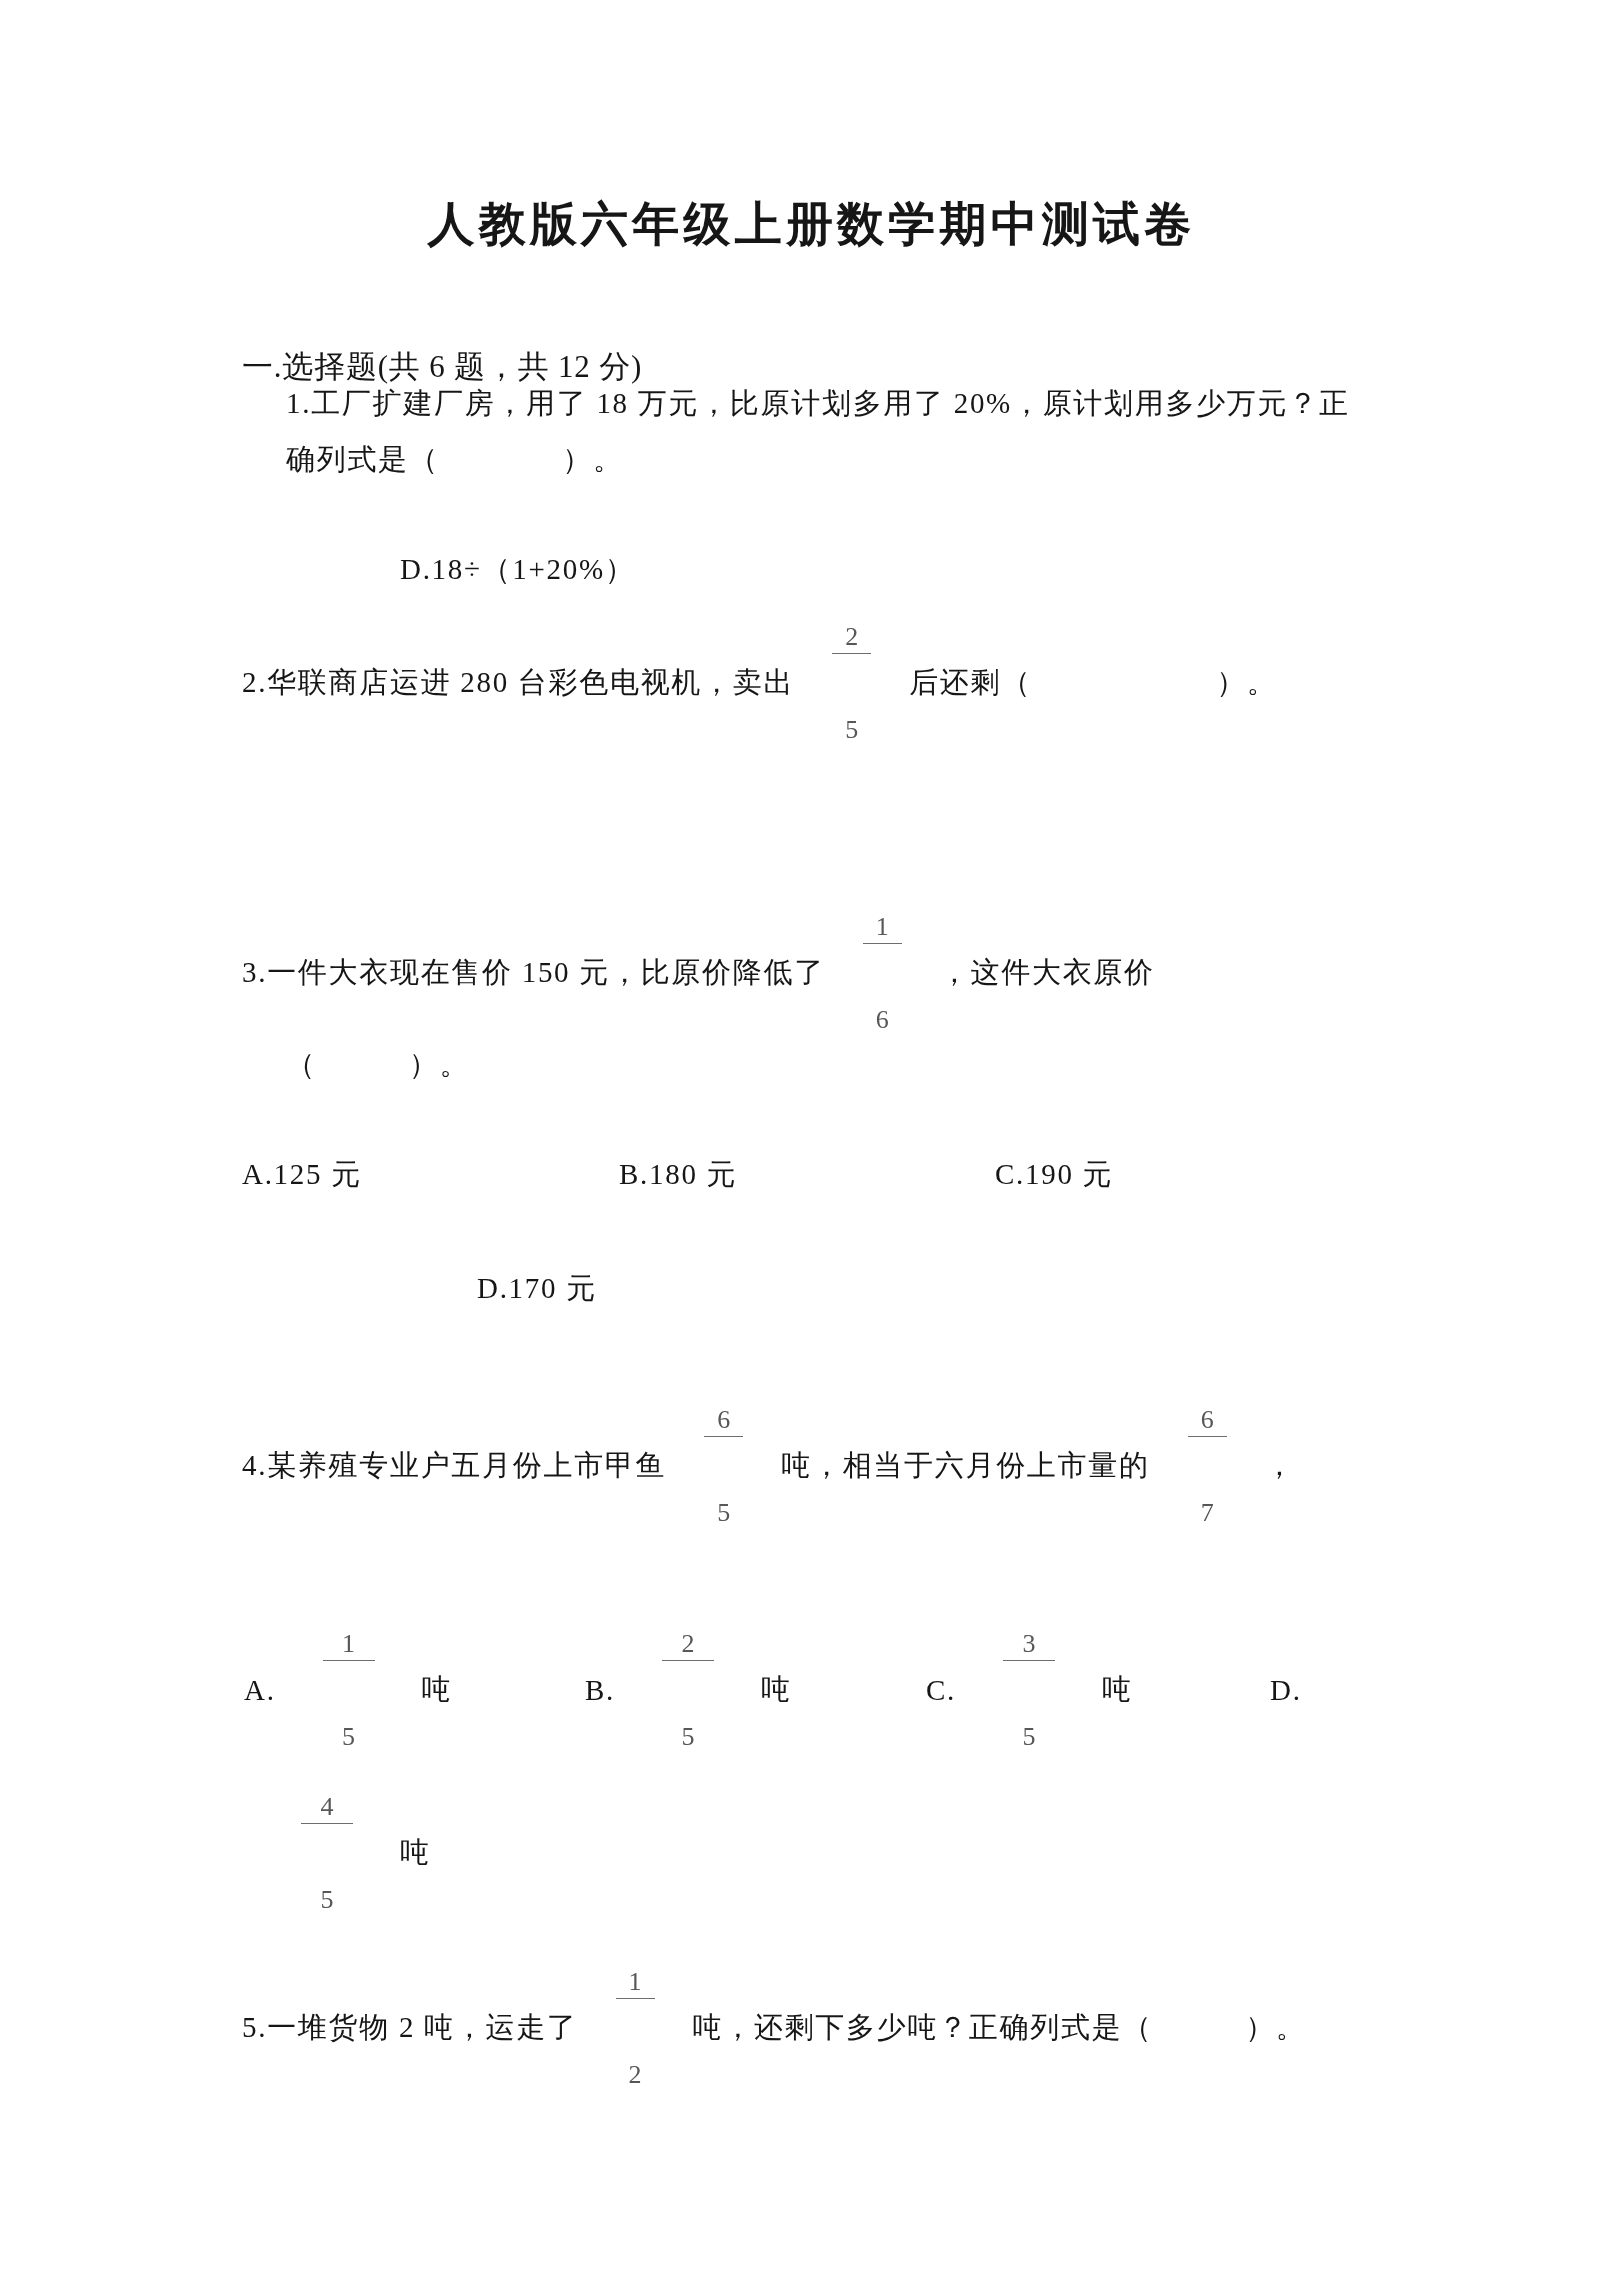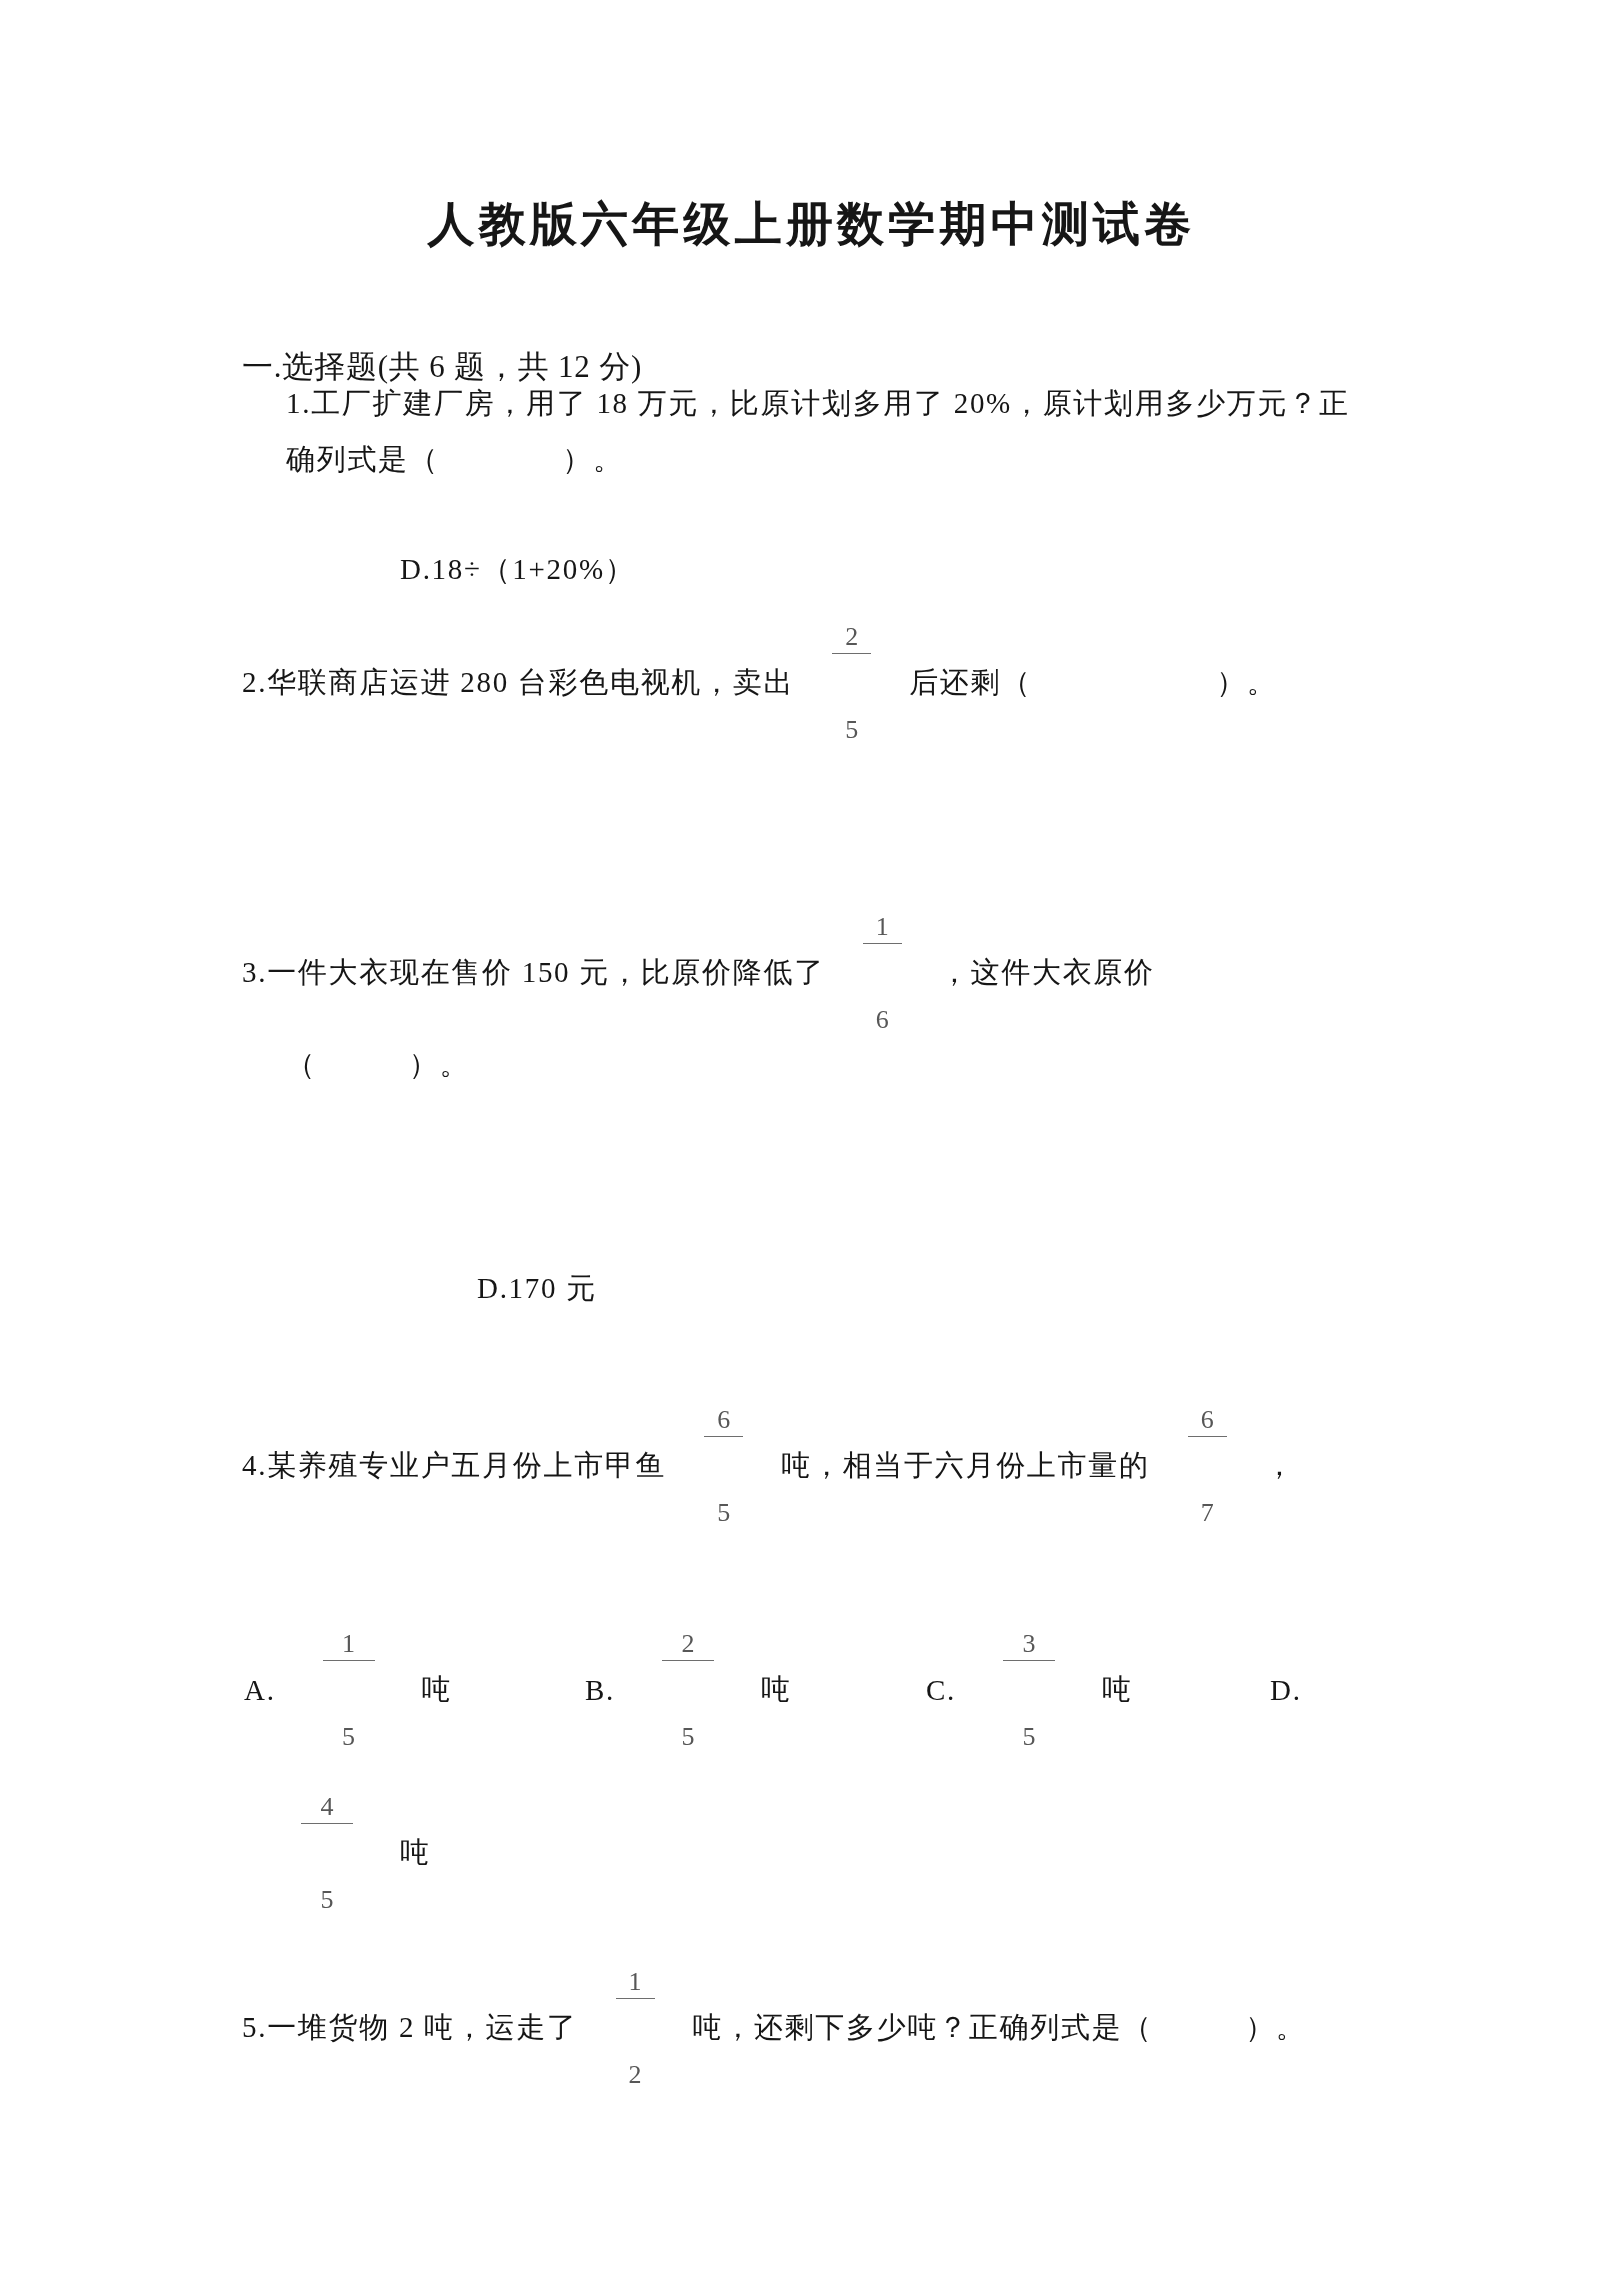--- a/index.html
+++ b/index.html
@@ -84,20 +84,25 @@
 
   <div class="fline" style="top:934px">
     <span>3.一件大衣现在售价 150 元，比原价降低了</span>
     <span class="frac">
       <span class="num">1</span>
       <span class="den">6</span>
     </span>
     <span>，这件大衣原价</span>
   </div>
   <div class="line" style="top:1047px">（　　　）。</div>
+  <div class="row" style="top:1157px">
+    <span class="opt" style="left:242px">A.125 元</span>
+    <span class="opt" style="left:619px">B.180 元</span>
+    <span class="opt" style="left:995px">C.190 元</span>
+  </div>
   <div class="row" style="top:1271px">
     <span class="opt" style="left:477px">D.170 元</span>
   </div>
 
   <div class="fline" style="top:1427px">
     <span>4.某养殖专业户五月份上市甲鱼</span>
     <span class="frac">
       <span class="num">6</span>
       <span class="den">5</span>
     </span>

